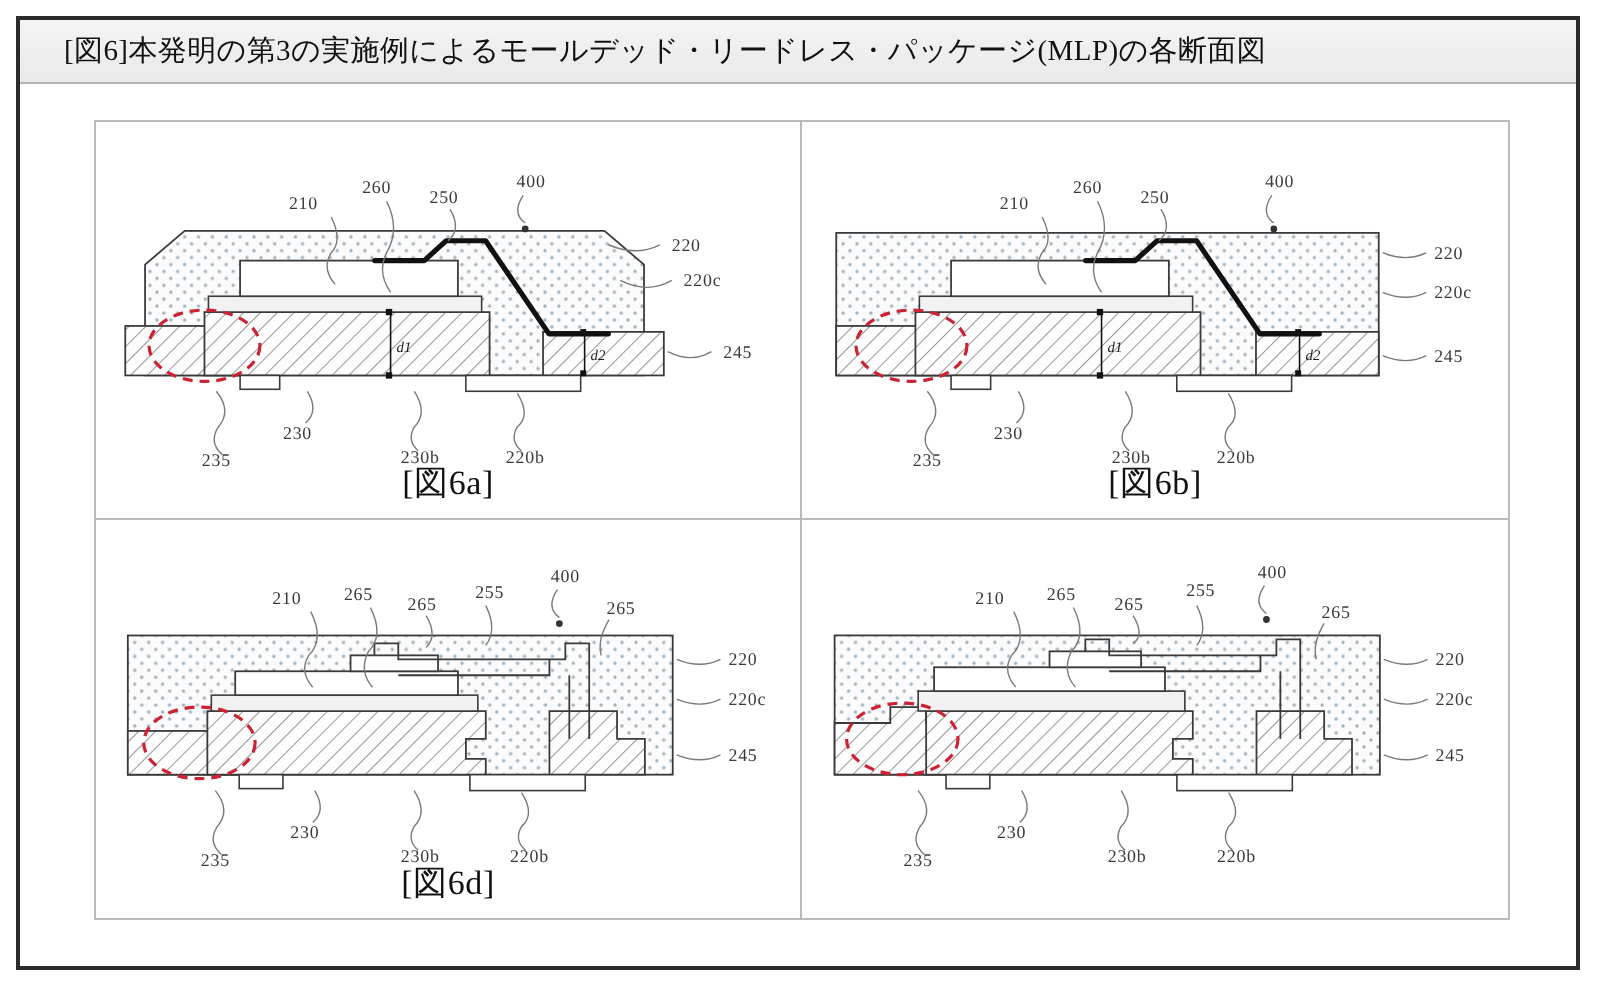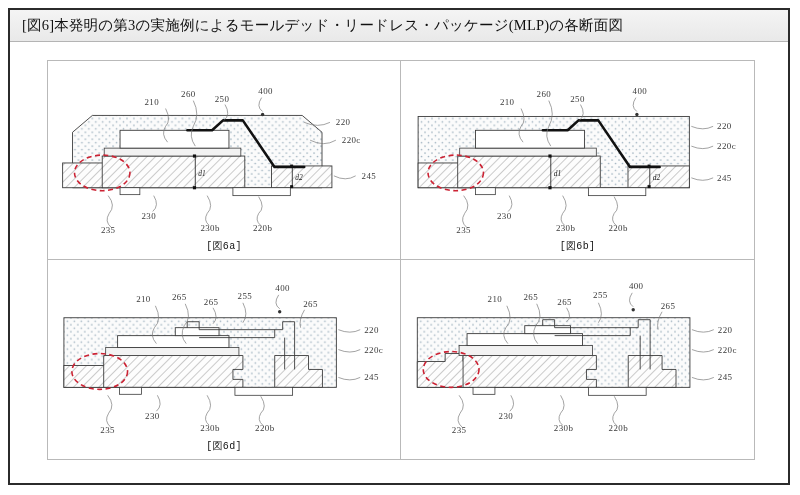--- a/index.html
+++ b/index.html
@@ -14,36 +14,36 @@
     position:absolute;left:8px;top:8px;width:782px;height:477px;
     border:2px solid #2b2b2b;background:#ffffff;box-sizing:border-box;
   }
   .title-bar{
     position:absolute;left:0;top:0;width:100%;height:32px;
     background:linear-gradient(#f4f4f4,#e9e9e9);
     border-bottom:1px solid #b4b4b4;box-sizing:border-box;
     display:flex;align-items:center;
   }
   .title-text{
-    padding-left:12px;font-size:14.5px;color:#111;letter-spacing:.2px;
+    padding-left:22px;font-size:14.5px;color:#111;letter-spacing:.2px;
     white-space:nowrap;font-family:"Liberation Serif","DejaVu Serif",serif;
   }
   .grid{
     position:absolute;left:37px;top:50px;width:708px;height:400px;
     border:1px solid #b9b9b9;box-sizing:border-box;background:#fff;
     display:grid;grid-template-columns:1fr 1fr;grid-template-rows:1fr 1fr;
   }
   .cell{position:relative;box-sizing:border-box;overflow:hidden;}
   .cell.b-right{border-right:1px solid #b9b9b9;}
   .cell.b-bottom{border-bottom:1px solid #b9b9b9;}
   .fig-svg{position:absolute;left:0;top:0;width:100%;height:100%;}
   .caption{
     position:absolute;left:0;bottom:6px;width:100%;text-align:center;
-    font-size:10px;color:#111;letter-spacing:.3px;
-    font-family:Liberation Mono, monospace;
+    font-size:17px;color:#111;letter-spacing:.3px;
+    font-family:Liberation Serif, serif;
   }
   svg text{font-family:"Liberation Serif","DejaVu Serif",serif;fill:#3a3a3a;}
   .lead{font-size:9px;letter-spacing:.4px;}
   .dim{font-size:7.5px;font-style:italic;fill:#1a1a1a;}
 </style>
 </head>
 <body>
 
 <div class="page">
 

